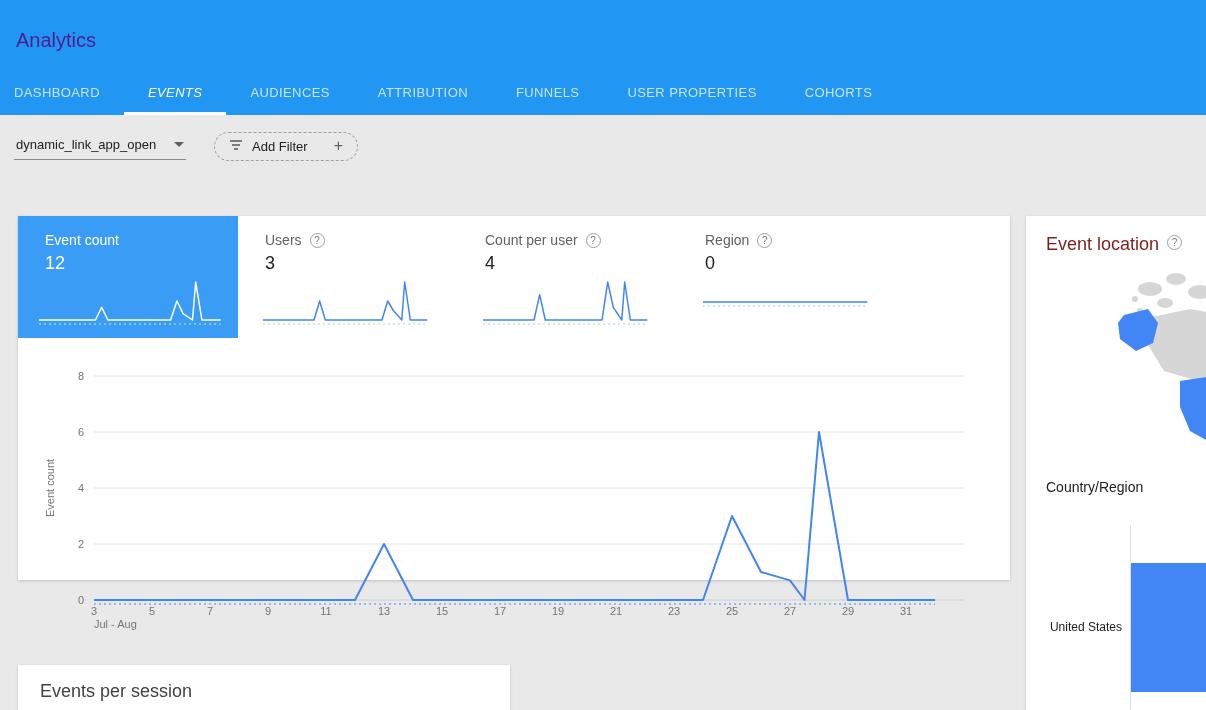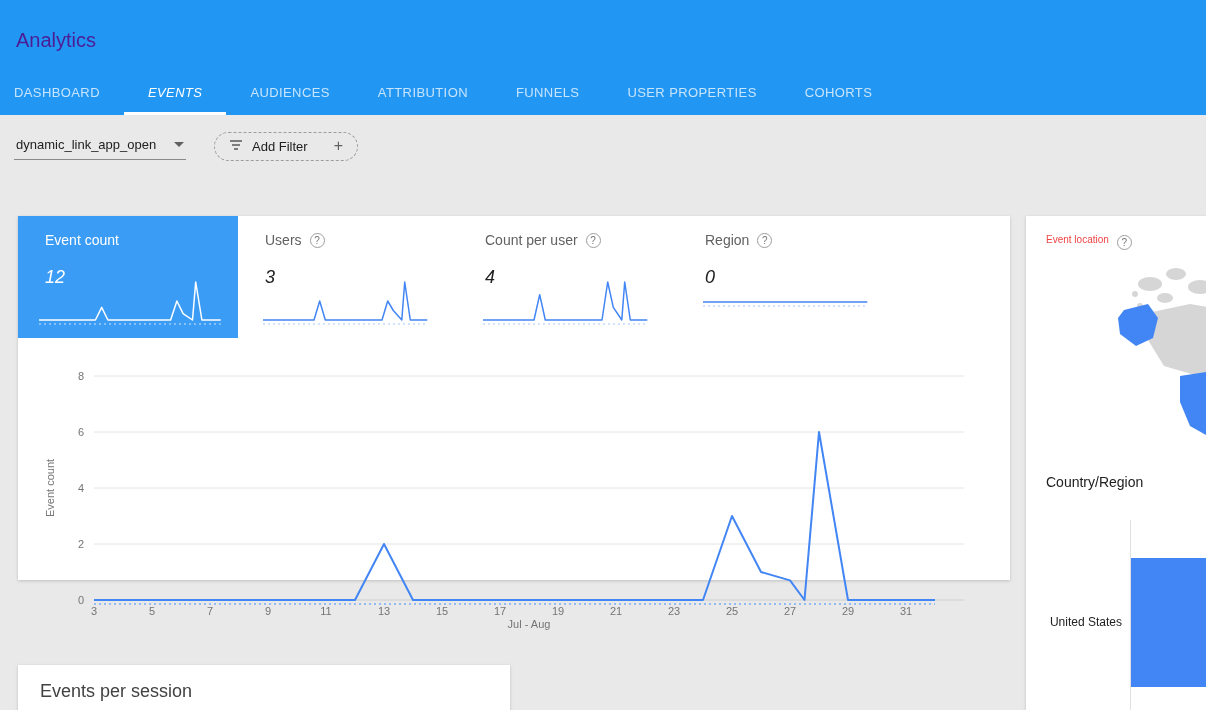--- a/index.html
+++ b/index.html
@@ -70,21 +70,21 @@
   .sessions-card { left:18px;  top:665px; width:492px; height:60px; overflow:hidden; }
 
   
   .scorecards { display:flex; height:122px; }
   .scorecard {
     width:220px; height:122px; padding:16px 0 0 27px;
     position:relative; cursor:pointer;
   }
   .scorecard .sc-title-row { display:flex; align-items:flex-start; }
   .sc-title { font-size:14px; color:#616161; }
-  .sc-value { font-size:18px; color:#212121; margin-top:19px;font-style:italic; }
+  .sc-value { font-size:18px; color:#212121; margin-top:5px; }
   .scorecard.selected { background: var(--selected-blue, #3b9cf6); }
   .scorecard.selected .sc-title,
   .scorecard.selected .sc-value { color:#fff; }
   .sparkline { position:absolute; left:24px; bottom:10px; }
   .scorecard.selected .sparkline { left:20px; }
   .help {
     width:15px; height:15px; border:1px solid #9e9e9e; border-radius:50%;
     display:inline-flex; align-items:center; justify-content:center;
     font-size:10px; color:#757575; margin-left:8px; margin-top:1px;
     cursor:pointer; flex:none;
@@ -95,26 +95,26 @@
   #main-chart { position:absolute; left:40px; top:28px; }
   .tick { fill:#757575; font-size:11px; }
   .y-axis-label {
     position:absolute; left:24px; top:38px; height:224px; width:16px;
     writing-mode:vertical-rl; transform:rotate(180deg);
     display:flex; align-items:center; justify-content:center;
     font-size:11px; color:#757575;
   }
   .x-axis-label {
     position:absolute; left:76px; top:280px; width:870px;
-    text-align:center; font-size:11px; color:#757575;
+    text-align:left; font-size:11px; color:#757575;
   }
 
   
   .loc-title-row { display:flex; align-items:flex-start; padding:18px 0 0 20px; }
-  .loc-title { font-size:10px; color:#ef4444; }
+  .loc-title { font-size:18px; color:#7f1d1d; }
   .map-wrap { margin:4px 0 0 14px; }
   .section-header { font-size:14px; color:#212121; padding-left:20px; margin-top:16px; }
   .country-bars { position:relative; height:220px; margin-top:10px; }
   .bar-axis { position:absolute; left:104px; top:20px; height:200px; border-left:1px solid #e0e0e0; }
   .country-bar { position:absolute; left:105px; top:58px; height:129px; width:160px;
                  background: var(--line-blue, #4285f4); cursor:pointer; }
   .country-label { position:absolute; left:0; width:96px; top:115px; text-align:right;
                    font-size:12px; color:#212121; }
 
   

